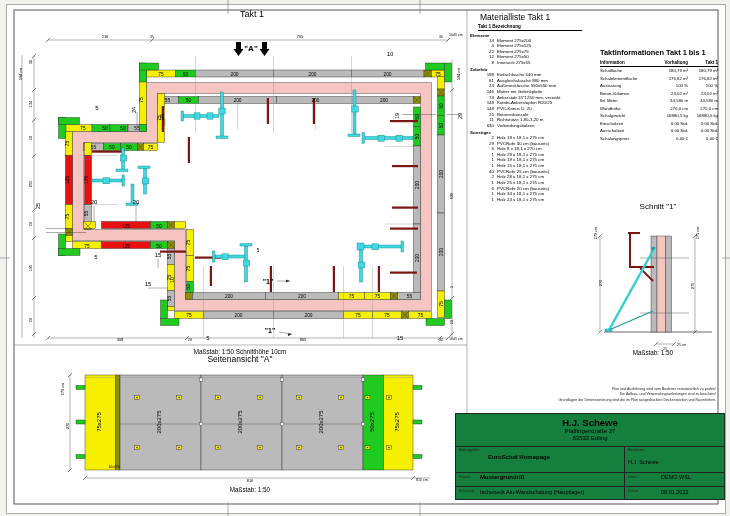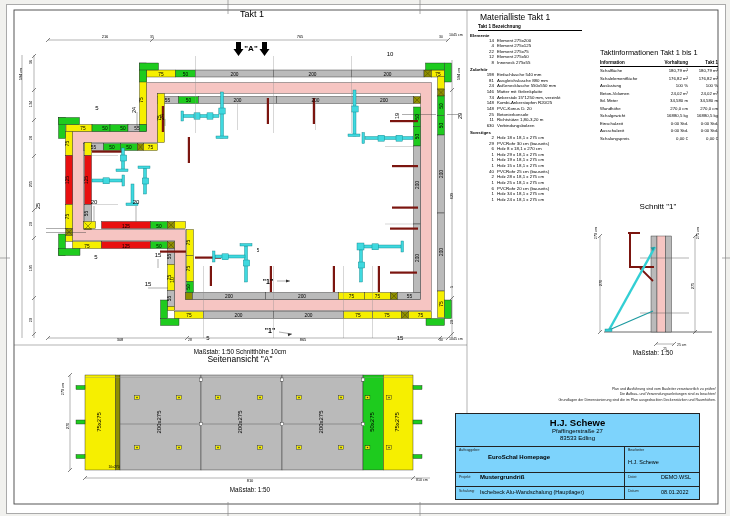--- a/index.html
+++ b/index.html
@@ -25,28 +25,28 @@
   .side-scale{left:150px;top:486px;width:200px;font-size:6.3px;}
   .schnitt-title{left:598px;top:202px;width:120px;font-size:8px;}
   .schnitt-scale{left:598px;top:349px;width:110px;font-size:6.3px;}
   .mat{left:470px;top:12px;width:152px;}
   .mat-title{font-size:8.5px;font-weight:normal;margin:0 0 2px 10px;}
   .mat-header{font-size:4.6px;font-weight:bold;margin-left:8px;border-bottom:0.7px solid #000;width:104px;padding-bottom:1px;}
   .sec-label{font-size:4.4px;font-weight:bold;margin-top:1.5px;}
   .mat-row{display:grid;grid-template-columns:24px auto;gap:0 3px;font-size:4.4px;line-height:1.28;}
   .mat-row .c0{text-align:right;}
   .ti{left:600px;top:48px;width:118px;}
-  .ti-title{font-size:7.4px;font-weight:normal;margin-bottom:3px;}
+  .ti-title{font-size:7.4px;font-weight:bold;margin-bottom:3px;}
   .ti-head{display:grid;grid-template-columns:auto 36px 30px;font-size:4.5px;font-weight:bold;border-bottom:0.6px solid #000;padding-bottom:1px;}
   .ti-head span:nth-child(2),.ti-head span:nth-child(3){text-align:right;}
   .ti-row{display:grid;grid-template-columns:auto 36px 30px;font-size:4.3px;line-height:1.75;}
   .ti-row .c1,.ti-row .c2{text-align:right;}
   .disc{left:460px;top:387px;width:256px;font-size:3.6px;line-height:1.5;text-align:right;color:#222;}
   
-  .tb{left:455px;top:413px;width:245px;height:87px;border:0.9px solid #222;background:#7dd3fc;box-sizing:border-box;}
+  .tb{left:455px;top:413px;width:270px;height:87px;border:0.9px solid #222;background:#15803d;box-sizing:border-box;}
   .tb .hline{position:absolute;left:0;width:100%;border-top:0.7px solid #222;}
   .tb .vline{position:absolute;top:32px;bottom:0;left:168px;border-left:0.7px solid #222;}
   .tb-company{position:absolute;left:0;top:3px;width:100%;text-align:center;font-size:9.5px;font-weight:bold;}
   .tb-street{position:absolute;left:0;top:14px;width:100%;text-align:center;font-size:6px;}
   .tb-city{position:absolute;left:0;top:21px;width:100%;text-align:center;font-size:6px;}
   .tb-lab{position:absolute;font-size:3.5px;color:#222;}
   .tb-val{position:absolute;font-size:5.5px;}
   .b{font-weight:bold;}
 </style>
 </head>

